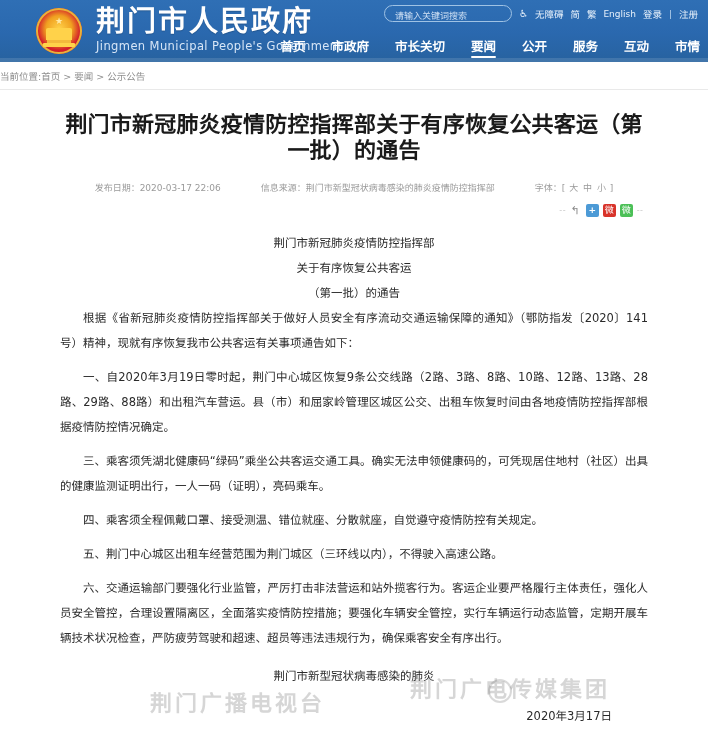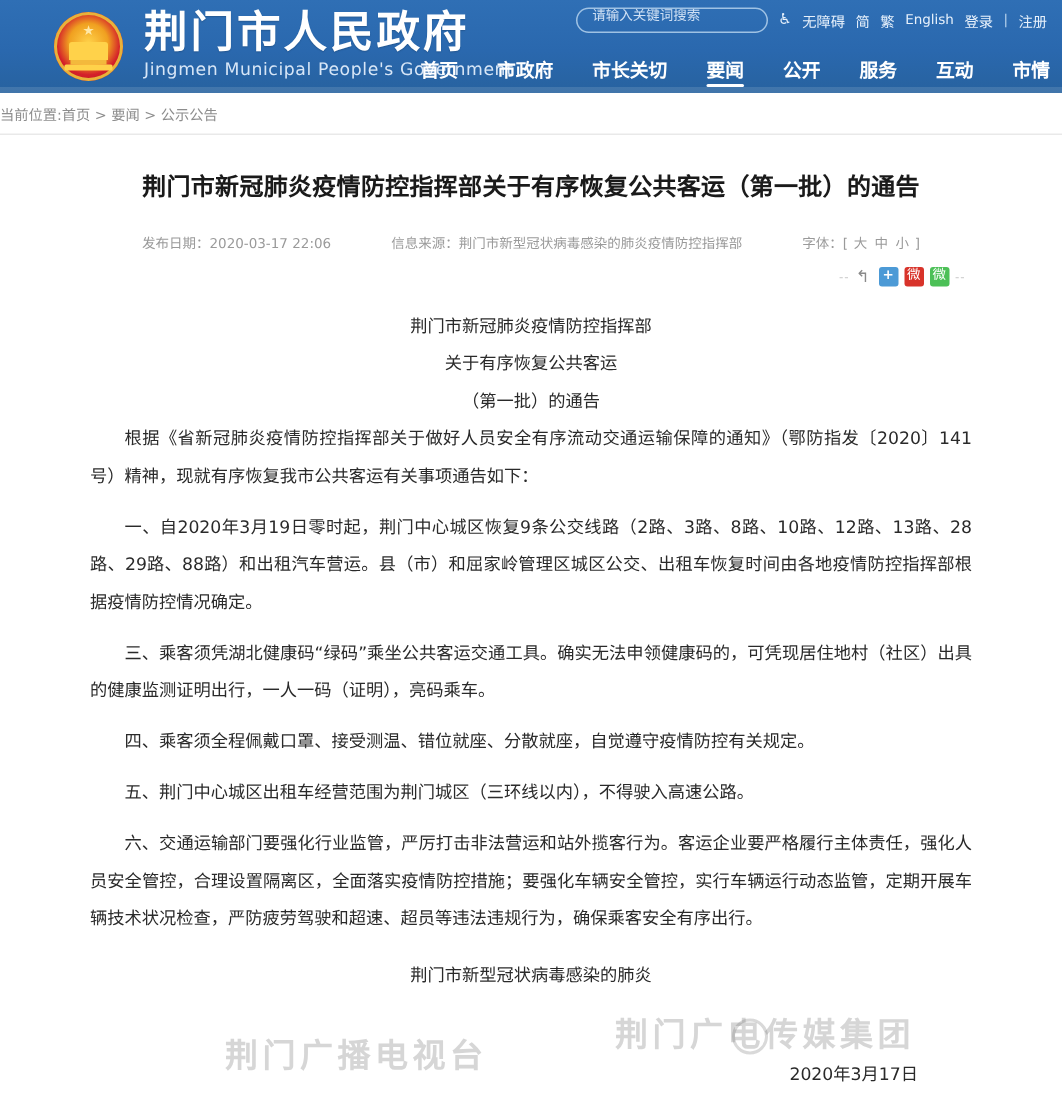--- a/index.html
+++ b/index.html
@@ -61,21 +61,21 @@
     line-height:15px; margin-top:1px;
   }
 
   
   .util-bar{
     position:absolute; right:10px; top:5px;
     display:flex; align-items:center; gap:7px;
     font-size:9.5px; color:#e6f0fb;
   }
   .search-box{
-    display:flex; align-items:flex-start;
+    display:flex; align-items:flex-end;
     width:128px; height:17px;
     border:1px solid #9fc2e4; border-radius:9px;
     background:transparent; padding:0 5px 0 10px;
   }
   .search-box input{
     flex:1; border:none; outline:none; background:transparent;
     color:#dce9f8; font-size:9px;
     font-family:"DejaVu Sans","Liberation Sans",sans-serif;
   }
   .search-box input::placeholder{ color:#cfe0f4; }
@@ -107,21 +107,21 @@
     display:flex; align-items:center;
   }
   .crumb{ font-size:9.5px; color:#8d8d8d; }
 
   
   .article{
     width:708px;
     padding:22px 60px 0 60px;
   }
   .art-title{
-    font-size:16px; font-weight:bold; color:#1a1a1a;
+    font-size:22px; font-weight:bold; color:#1a1a1a;
     text-align:center; line-height:26px; letter-spacing:.2px;
   }
   .meta-row{
     margin-top:17px;
     display:flex; align-items:center; justify-content:center;
     gap:40px;
     font-size:9px; color:#9a9a9a;
     border-bottom:1px dotted transparent;
   }
   .meta-item{ white-space:nowrap; }

